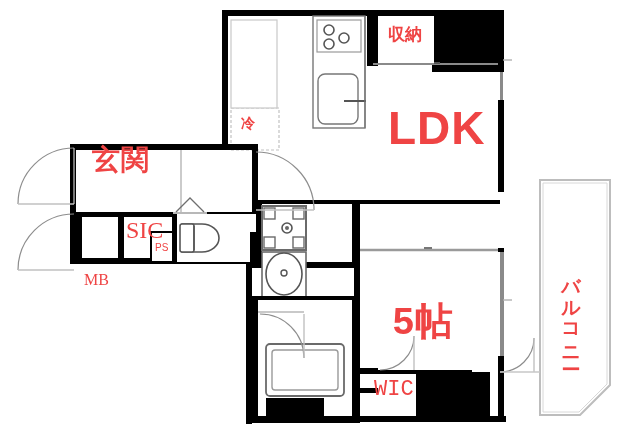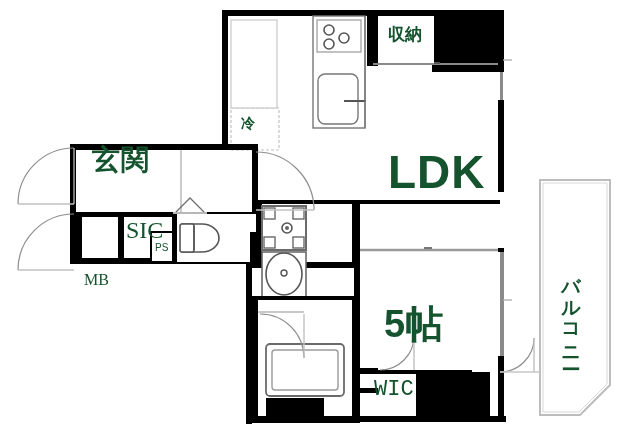--- a/index.html
+++ b/index.html
@@ -20,30 +20,29 @@
   #plan-svg {
     position: absolute;
     left: 0;
     top: 0;
     width: 640px;
     height: 433px;
     display: block;
   }
   .lbl {
     position: absolute;
-    color: #14532d;
+    color: #ef4444;
     white-space: nowrap;
     line-height: 1;
     font-family: "Liberation Sans", "DejaVu Sans", sans-serif;
   }
   .lbl-ldk {
     font-size: 46px;
     font-weight: 700;
     letter-spacing: 1px;
-    margin-top: 44px;
   }
   .lbl-ldk-size {
     font-size: 38px;
     font-weight: 700;
   }
   .lbl-room {
     font-size: 38px;
     font-weight: 700;
     letter-spacing: 1px;
   }
@@ -308,21 +307,21 @@
       <line x1="503" y1="60" x2="512" y2="60" stroke="#b0b0b0" stroke-width="1.4"></line>
       <line x1="503" y1="300" x2="512" y2="300" stroke="#b0b0b0" stroke-width="1.4"></line>
     </g>
 
   </svg>
 
   <div class="lbl lbl-ldk" style="left:388px; top:105px;">LDK</div>
 
 
 
-  <div class="lbl lbl-room-size" style="left:384px; top:305px;">5帖</div>
+  <div class="lbl lbl-room-size" style="left:392px; top:305px;font-family:Liberation Mono, monospace;">5帖</div>
 
   <div class="lbl lbl-genkan" style="left:92px; top:146px;">玄関</div>
 
   <div class="lbl lbl-sic" style="left:126px; top:218px;">SIC</div>
 
   <div class="lbl lbl-mb" style="left:84px; top:224px;margin-top:48px;">MB</div>
 
   <div class="lbl lbl-ps" style="left:155px; top:243px;">PS</div>
 
   <div class="lbl lbl-wic" style="left:374px; top:379px;">WIC</div>

